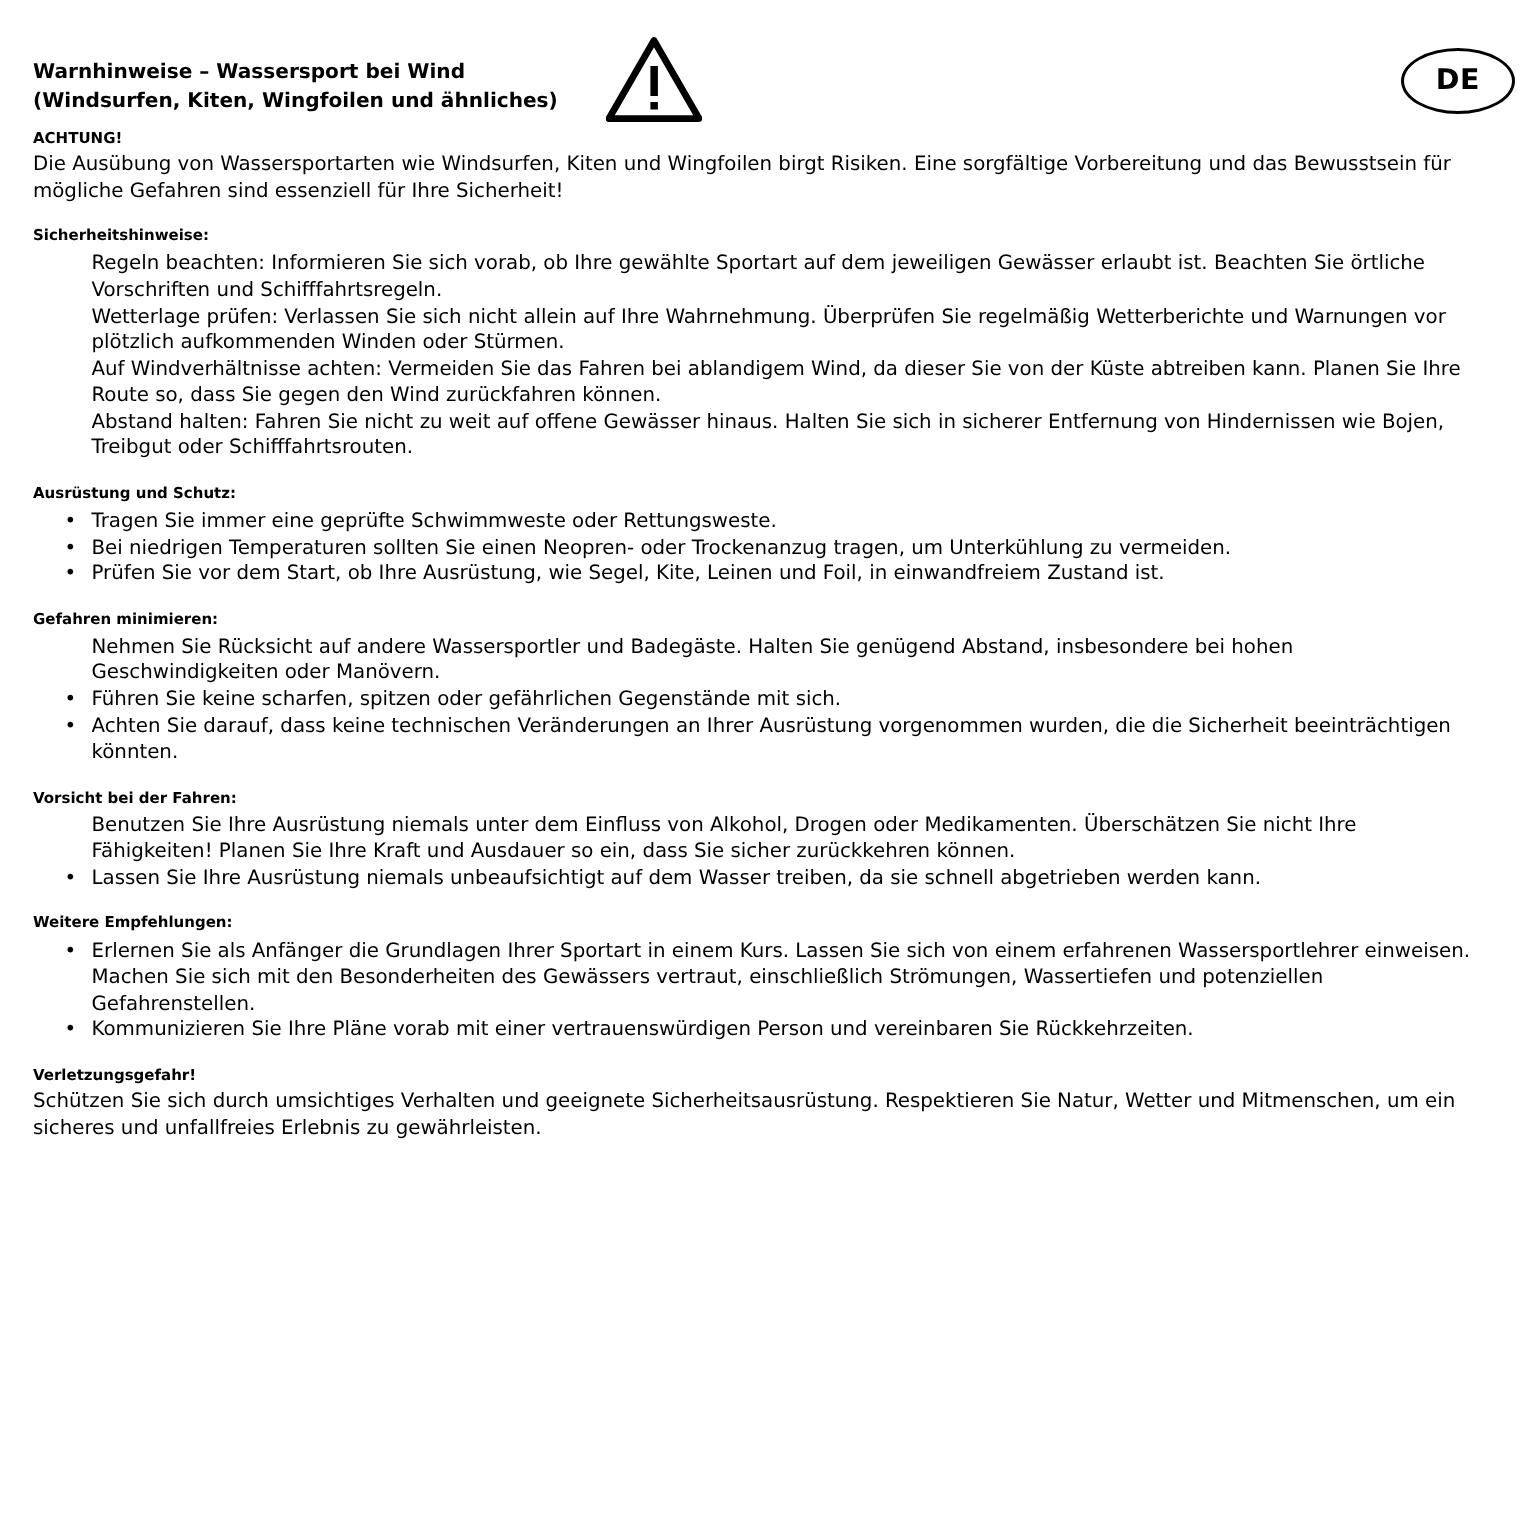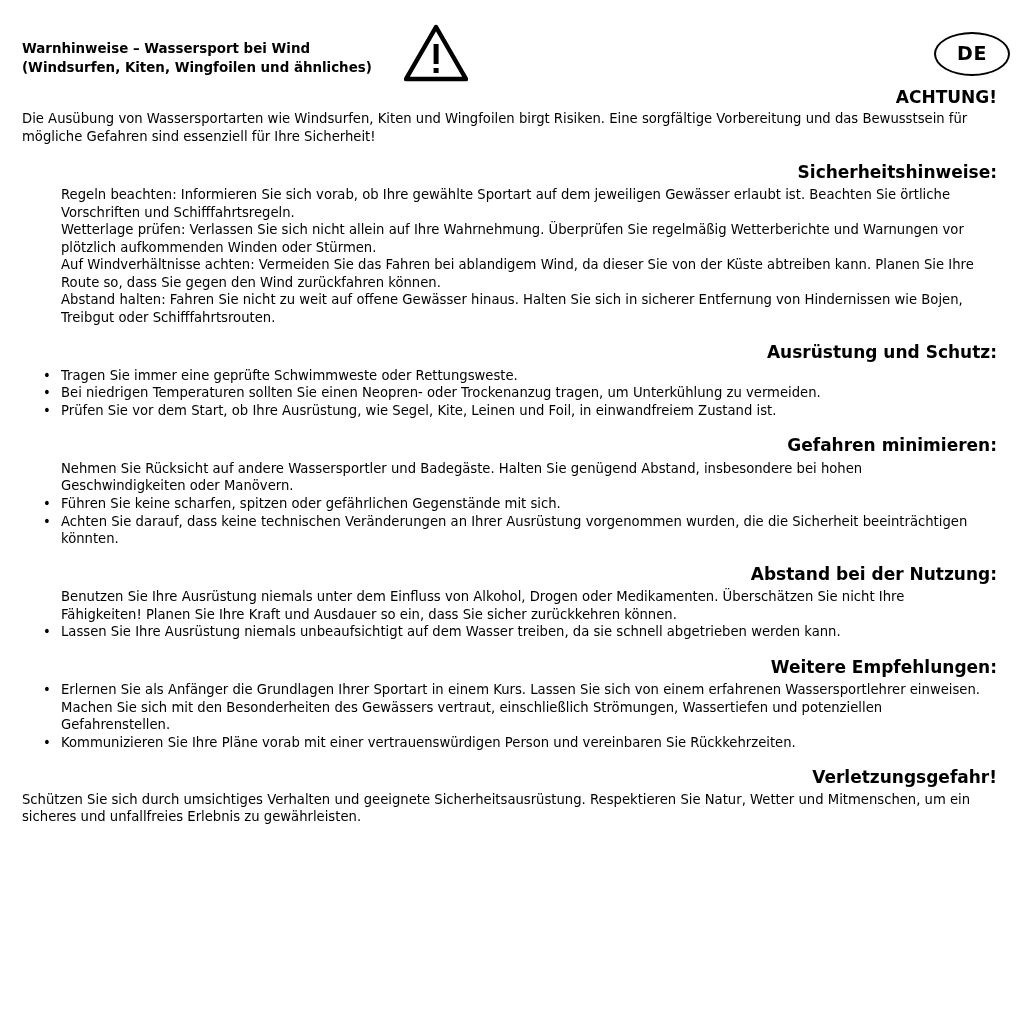--- a/index.html
+++ b/index.html
@@ -68,23 +68,22 @@
   }
   .country-badge span {
     font-weight: bold;
     font-size: 19px;
     letter-spacing: 0.5px;
   }
 
   
   h2.sec {
     font-weight: bold;
-    font-size: 17px;
+    font-size: 10px;
     margin: 0 0 2px 0;
-    text-align: right;
   }
   p.para {
     margin: 0;
     font-size: 13.2px;
     line-height: 1.33;
   }
   .block-gap { height: 15px; }
 
   ul.list {
     list-style: none;
@@ -164,21 +163,21 @@
       <h2 class="sec">Gefahren minimieren:</h2>
       <ul class="list">
         <li class="nobullet">Nehmen Sie Rücksicht auf andere Wassersportler und Badegäste. Halten Sie genügend Abstand, insbesondere bei hohen Geschwindigkeiten oder Manövern.</li>
         <li class="bulleted">Führen Sie keine scharfen, spitzen oder gefährlichen Gegenstände mit sich.</li>
         <li class="bulleted">Achten Sie darauf, dass keine technischen Veränderungen an Ihrer Ausrüstung vorgenommen wurden, die die Sicherheit beeinträchtigen könnten.</li>
       </ul>
     </div>
     <div class="block-gap"></div>
 
     <div>
-      <h2 class="sec">Abstand bei der Nutzung:</h2>
+      <h2 class="sec">Vorsicht bei der Fahren:</h2>
       <ul class="list">
         <li class="nobullet">Benutzen Sie Ihre Ausrüstung niemals unter dem Einfluss von Alkohol, Drogen oder Medikamenten. Überschätzen Sie nicht Ihre Fähigkeiten! Planen Sie Ihre Kraft und Ausdauer so ein, dass Sie sicher zurückkehren können.</li>
         <li class="bulleted">Lassen Sie Ihre Ausrüstung niemals unbeaufsichtigt auf dem Wasser treiben, da sie schnell abgetrieben werden kann.</li>
       </ul>
     </div>
     <div class="block-gap"></div>
 
     <div>
       <h2 class="sec">Weitere Empfehlungen:</h2>
       <ul class="list">

